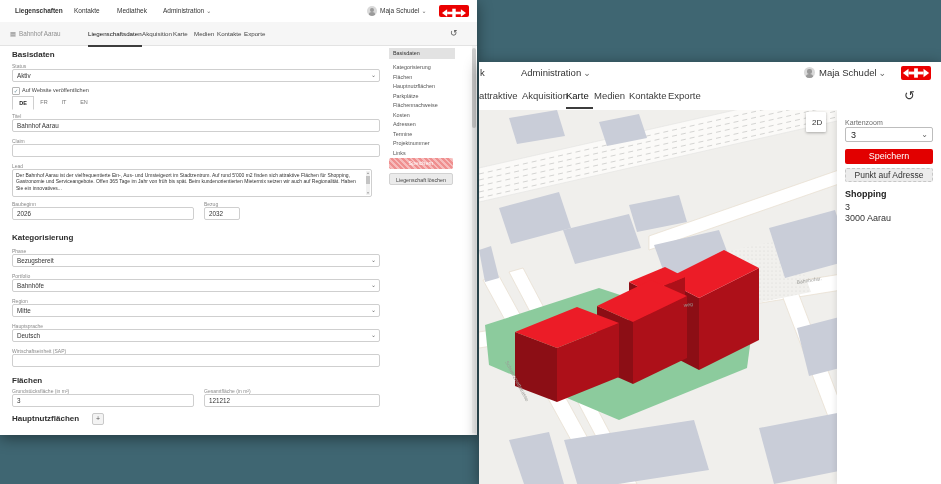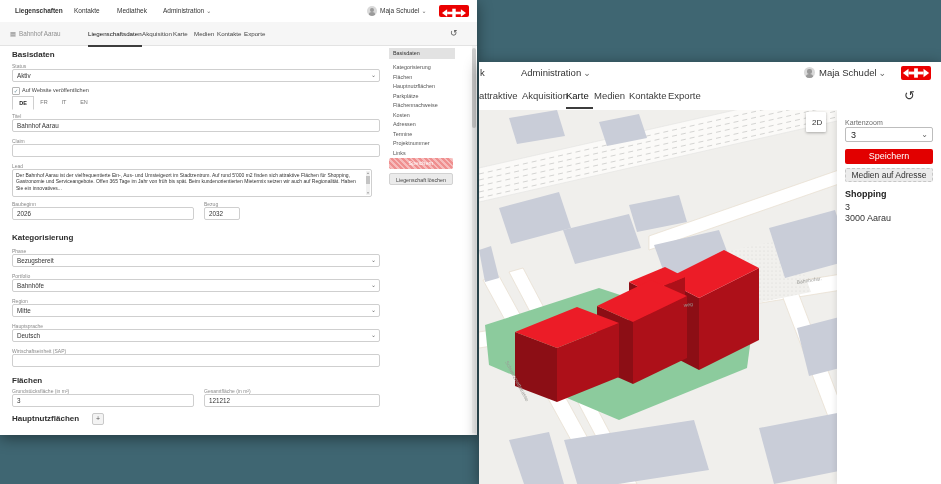--- a/index.html
+++ b/index.html
@@ -286,19 +286,19 @@
         <text x="26" y="252" transform="rotate(62 26 252)">Schwerzmattstrasse</text>
       </g>
     </svg>
 
     <button class="btn2d">2D</button>
 
     <aside class="panel">
       <div class="p-label">Kartenzoom</div>
       <div class="p-select"><span>3</span><span class="chev">⌄</span></div>
       <div class="p-save">Speichern</div>
-      <div class="p-point">Medien auf Adresse</div>
+      <div class="p-point">Punkt auf Adresse</div>
       <div class="p-addr-t">Shopping</div>
       <div class="p-addr" style="top:92px;">3</div>
       <div class="p-addr" style="top:103px;">3000 Aarau</div>
     </aside>
   </div>
 </section>
 
 </body></html>

